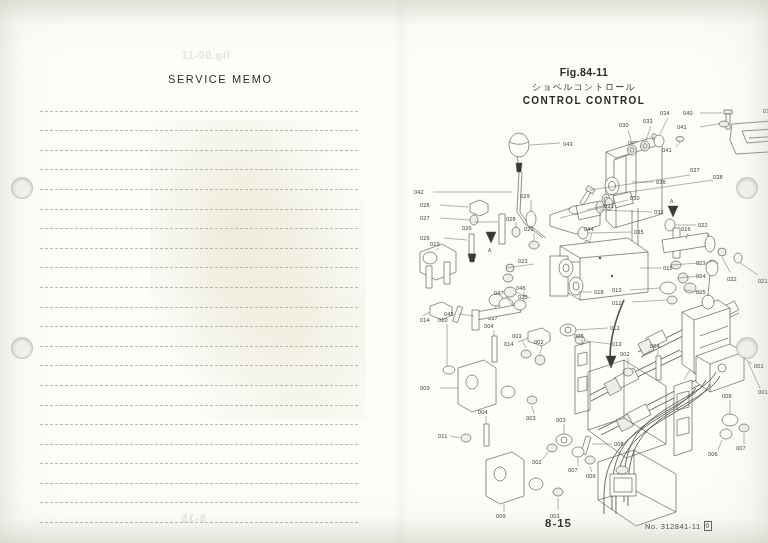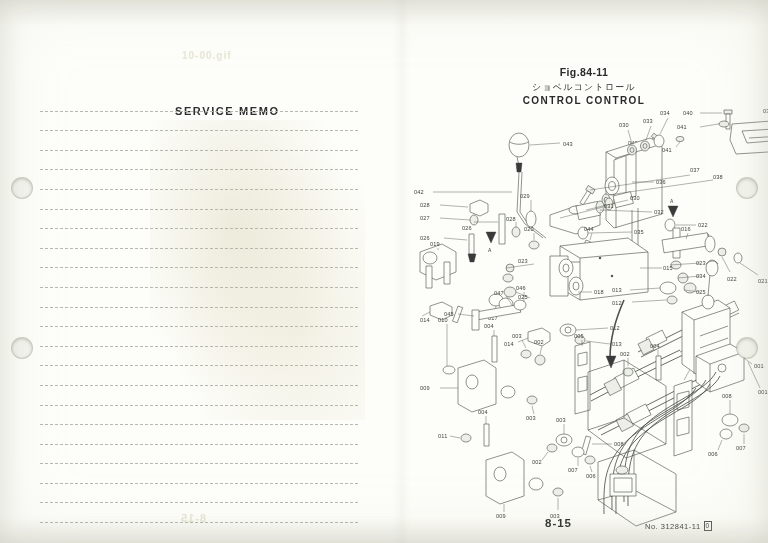--- a/index.html
+++ b/index.html
@@ -53,23 +53,23 @@
   .hole{
     position:absolute;
     width:20px;height:20px;border-radius:50%;
     background:#f3f4ee;
     box-shadow:0 0 0 1px rgba(160,165,145,.55),
                inset 0 1px 3px rgba(150,155,135,.50);
   }
 
   
   #memo-title{
-    position:absolute;left:175px;top:73px;
-    font-size:11px;font-weight:bold;letter-spacing:1.6px;
-    color:#2e2e2e;white-space:nowrap;margin-top:32px;
+    position:absolute;left:168px;top:73px;
+    font-size:11px;font-weight:normal;letter-spacing:1.6px;
+    color:#2e2e2e;white-space:nowrap;
   }
   #memo-lines{
     position:absolute;left:40px;top:92px;width:318px;
   }
   .memo-line{
     height:18.6px;
     border-bottom:1px dashed #b6b8ae;
   }
   
   .ghost{
@@ -142,21 +142,21 @@
 </head>
 <body>
 
 <div id="page">
 
   <div class="sheet" id="sheet-left"></div>
   <div class="sheet" id="sheet-right"></div>
   <div id="gutter"></div>
 
   <div id="ghost-blob"></div>
-  <div class="ghost" id="ghost-head">10-00.gif</div>
+  <div class="ghost" id="ghost-head">11-00.gif</div>
 
   <div id="memo-title">SERVICE  MEMO</div>
 
   <div id="memo-lines">
       <div class="memo-line"></div>
       <div class="memo-line"></div>
       <div class="memo-line"></div>
       <div class="memo-line"></div>
       <div class="memo-line"></div>
       <div class="memo-line"></div>

